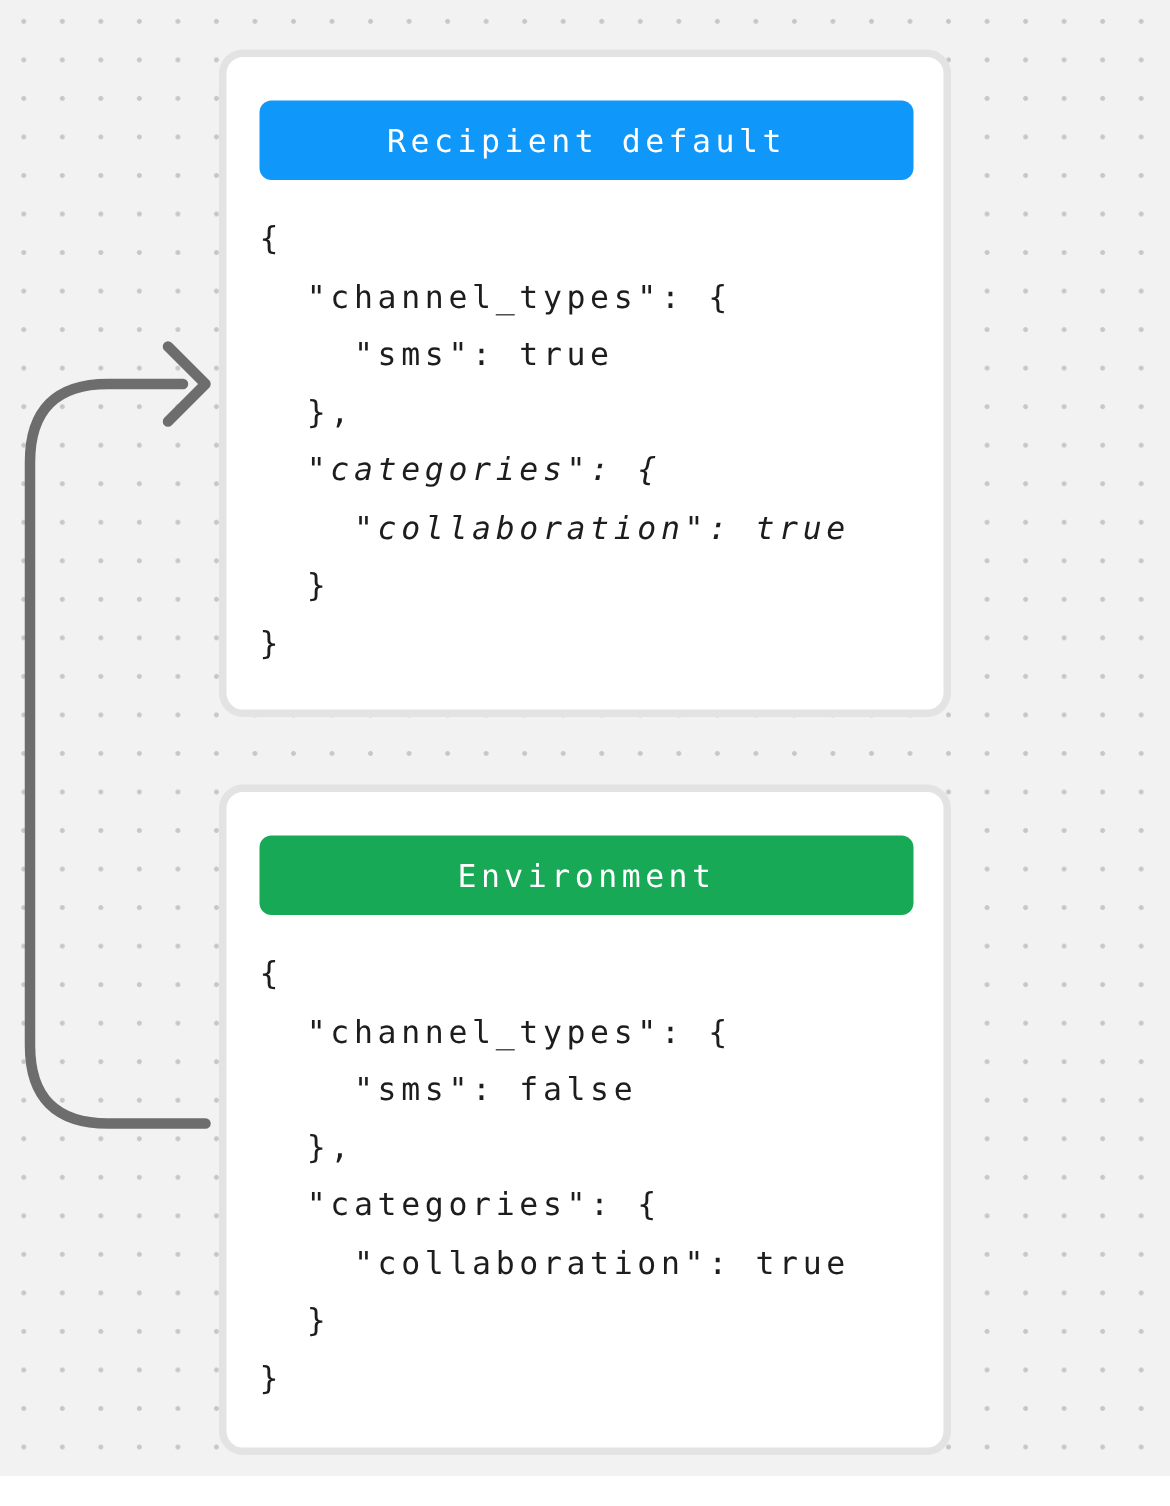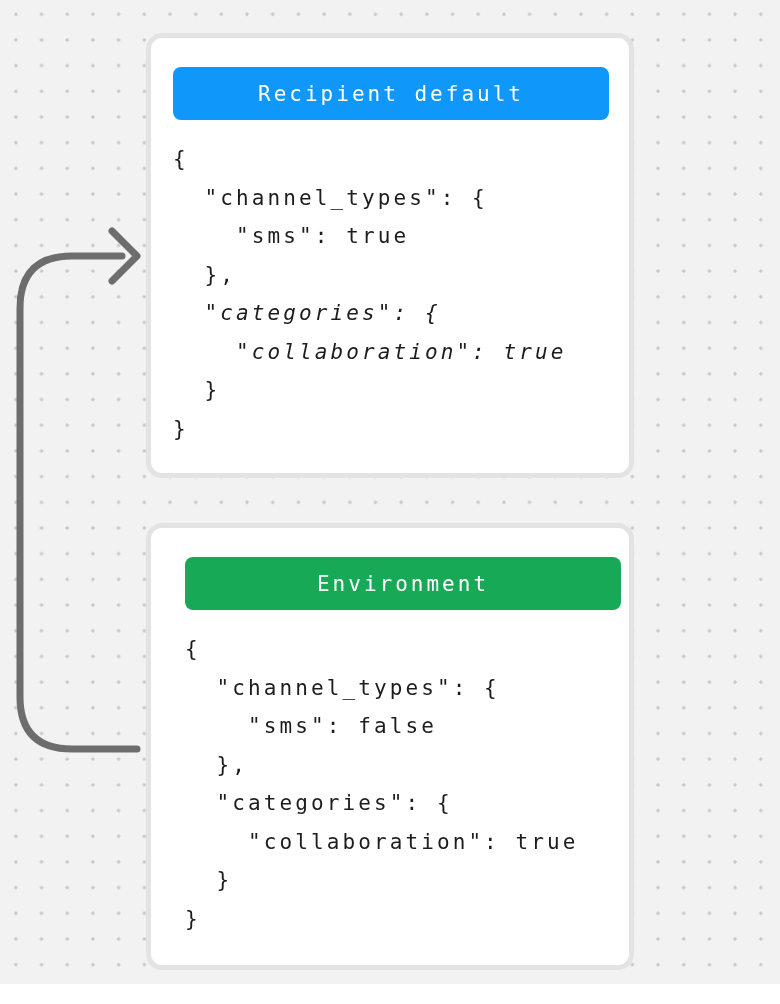--- a/index.html
+++ b/index.html
@@ -33,21 +33,21 @@
   }
   .card {
     position: absolute;
     left: 146px;
     width: 488px;
     background: #ffffff;
     border: 5px solid var(--card-border);
     border-radius: 16px;
   }
   .card-top { top: 33px; height: 445px; }
-  .card-bottom { top: 523px; height: 447px; padding-left: 12px; }
+  .card-bottom { top: 523px; height: 447px; }
   .card-header {
     margin: 29px 0 0 22px;
     width: 436px;
     height: 53px;
     border-radius: 8px;
     display: flex;
     align-items: center;
     justify-content: center;
     color: #ffffff;
     font-size: 21px;

